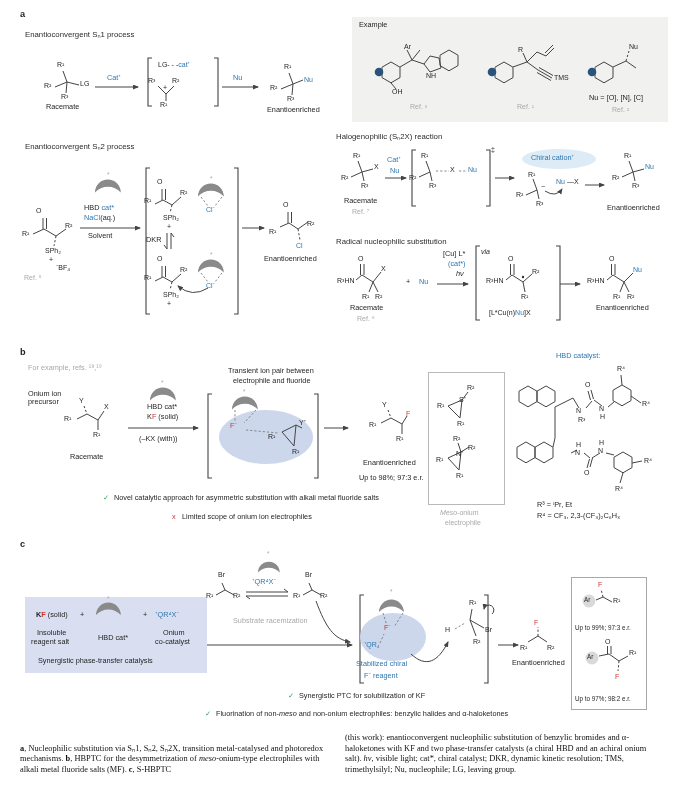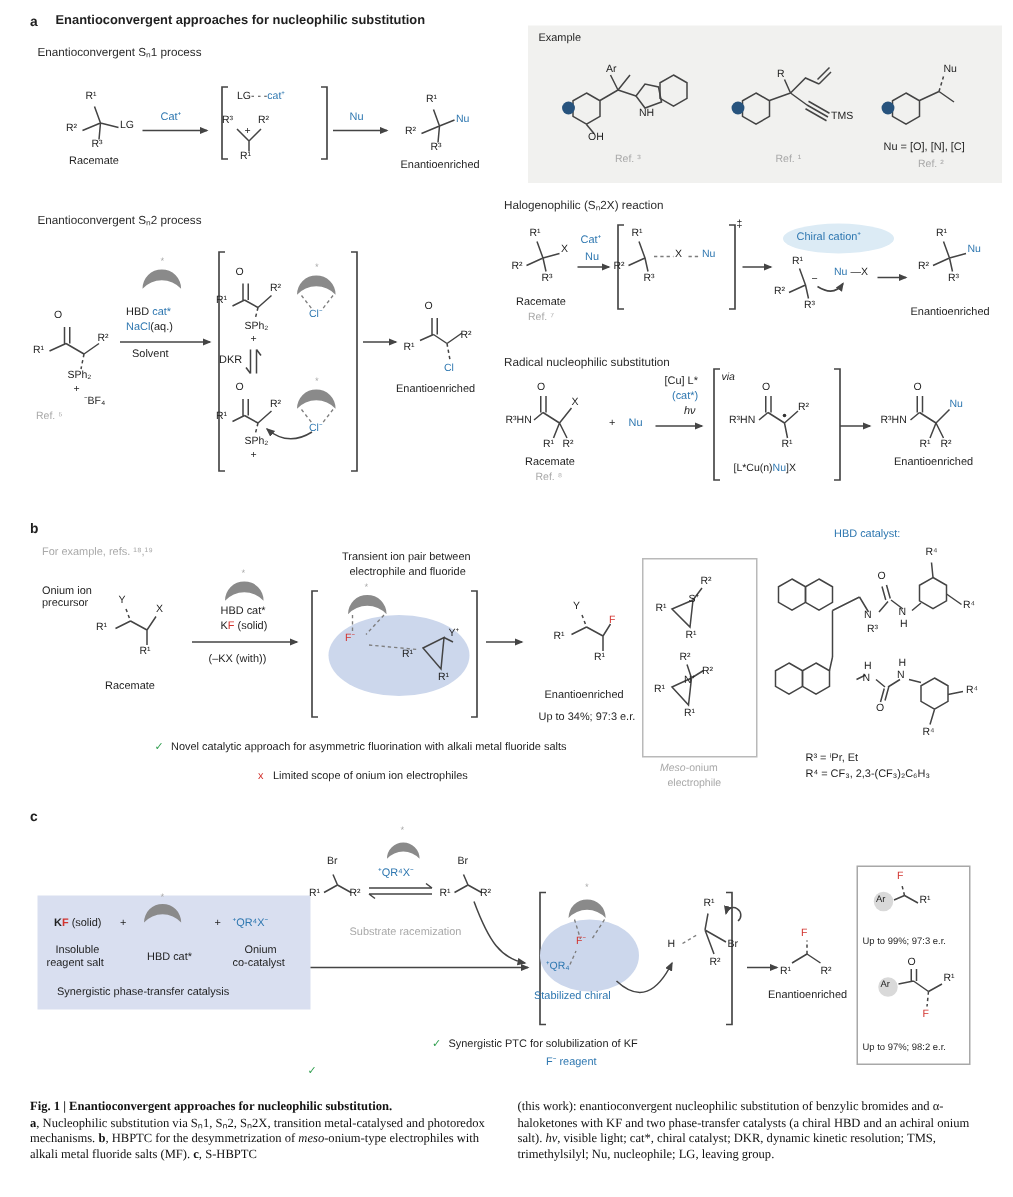--- a/index.html
+++ b/index.html
@@ -180,21 +180,20 @@
       <circle cx="589" cy="601" r="6.5" fill="#d9d9d9"></circle>
       <path class="dsh" d="M603,597 L601,589"></path>
       <path class="bond" d="M596,600 L603,597 M603,597 L612,602"></path>
       <circle cx="592" cy="658" r="6.5" fill="#d9d9d9"></circle>
       <path class="bond" d="M599,656 L609,654 M607.5,654 L607.5,646 M611,654 L611,646 M609,654 L619,661 M619,661 L628,656"></path>
       <path class="dsh" d="M619,661 L618,671"></path>
     </g>
   </svg>
 
   <span class="L t9" style="left:20px;top:9px">a</span>
-  <span class="L t9" style="left:37px;top:9px;font-size:8.6px">Enantioconvergent approaches for nucleophilic substitution</span>
 
   <span class="L h" style="left:25px;top:31px">Enantioconvergent Sₙ1 process</span>
   <span class="L a" style="left:57px;top:61px">R¹</span>
   <span class="L a" style="left:44px;top:82px">R²</span>
   <span class="L a" style="left:80px;top:80px">LG</span>
   <span class="L a" style="left:61px;top:93px">R³</span>
   <span class="L" style="left:46px;top:103px">Racemate</span>
   <span class="L blue" style="left:107px;top:74px">Cat⁺</span>
   <span class="L a" style="left:158px;top:61px"><span>LG- - -</span><span class="blue">cat⁺</span></span>
   <span class="L a" style="left:148px;top:77px">R³</span>
@@ -324,21 +323,21 @@
   <span class="L a6 g" style="left:243px;top:389px">*</span>
   <span class="L a red" style="left:230px;top:422px">F⁻</span>
   <span class="L a" style="left:268px;top:433px">R¹</span>
   <span class="L a" style="left:299px;top:419px">Y⁺</span>
   <span class="L a" style="left:292px;top:448px">R¹</span>
   <span class="L a" style="left:382px;top:401px">Y</span>
   <span class="L a" style="left:369px;top:421px">R¹</span>
   <span class="L a red" style="left:406px;top:410px">F</span>
   <span class="L a" style="left:396px;top:435px">R¹</span>
   <span class="L" style="left:363px;top:459px">Enantioenriched</span>
-  <span class="L" style="left:359px;top:474px">Up to 34%; 97:3 e.r.</span>
+  <span class="L" style="left:359px;top:474px">Up to 98%; 97:3 e.r.</span>
 
   <span class="L a" style="left:467px;top:384px">R²</span>
   <span class="L a" style="left:459px;top:396px">S⁺</span>
   <span class="L a" style="left:437px;top:402px">R¹</span>
   <span class="L a" style="left:457px;top:420px">R¹</span>
   <span class="L a" style="left:453px;top:435px">R²</span>
   <span class="L a" style="left:468px;top:444px">R²</span>
   <span class="L a" style="left:456px;top:450px">N⁺</span>
   <span class="L a" style="left:436px;top:456px">R¹</span>
   <span class="L a" style="left:456px;top:472px">R¹</span>
@@ -357,21 +356,21 @@
   <span class="L a" style="left:575px;top:449px">N</span>
   <span class="L a" style="left:599px;top:439px">H</span>
   <span class="L a" style="left:598px;top:447px">N</span>
   <span class="L a" style="left:584px;top:469px">O</span>
   <span class="L a" style="left:644px;top:457px">R⁴</span>
   <span class="L a" style="left:615px;top:485px">R⁴</span>
   <span class="L" style="left:537px;top:501px">R³ = ⁱPr, Et</span>
   <span class="L" style="left:537px;top:512px">R⁴ = CF₃, 2,3-(CF₃)₂C₆H₃</span>
 
   <span class="L green" style="left:103px;top:494px">✓</span>
-  <span class="L" style="left:114px;top:494px">Novel catalytic approach for asymmetric fluorination with alkali metal fluoride salts</span>
+  <span class="L" style="left:114px;top:494px">Novel catalytic approach for asymmetric substitution with alkali metal fluoride salts</span>
   <span class="L red" style="left:172px;top:513px">x</span>
   <span class="L" style="left:182px;top:513px">Limited scope of onium ion electrophiles</span>
 
   <span class="L t9" style="left:20px;top:539px">c</span>
   <span class="L b" style="left:36px;top:611px"><span>K</span><span class="red">F</span><span style="font-weight:normal"> (solid)</span></span>
   <span class="L" style="left:80px;top:611px">+</span>
   <span class="L a6 g" style="left:107px;top:596px">*</span>
   <span class="L" style="left:143px;top:611px">+</span>
   <span class="L blue" style="left:155px;top:611px">⁺QR⁴X⁻</span>
   <span class="L" style="left:37px;top:629px">Insoluble</span>
@@ -388,21 +387,21 @@
   <span class="L blue" style="left:252px;top:578px">⁺QR⁴X⁻</span>
   <span class="L a" style="left:305px;top:571px">Br</span>
   <span class="L a" style="left:293px;top:592px">R¹</span>
   <span class="L a" style="left:320px;top:592px">R²</span>
   <span class="L g" style="left:233px;top:617px">Substrate racemization</span>
 
   <span class="L a6 g" style="left:390px;top:589px">*</span>
   <span class="L a red" style="left:384px;top:624px">F⁻</span>
   <span class="L a blue" style="left:364px;top:641px">⁺QR₄</span>
   <span class="L blue" style="left:356px;top:660px">Stabilized chiral</span>
-  <span class="L blue" style="left:364px;top:704px">F⁻ reagent</span>
+  <span class="L blue" style="left:364px;top:672px">F⁻ reagent</span>
 
   <span class="L a" style="left:469px;top:599px">R¹</span>
   <span class="L a" style="left:445px;top:626px">H</span>
   <span class="L a" style="left:485px;top:626px">Br</span>
   <span class="L a" style="left:473px;top:638px">R²</span>
 
   <span class="L a red" style="left:534px;top:619px">F</span>
   <span class="L a" style="left:520px;top:644px">R¹</span>
   <span class="L a" style="left:547px;top:644px">R²</span>
   <span class="L" style="left:512px;top:659px">Enantioenriched</span>
@@ -413,22 +412,23 @@
   <span class="L a6" style="left:575px;top:625px">Up to 99%; 97:3 e.r.</span>
   <span class="L a" style="left:605px;top:638px">O</span>
   <span class="L a6" style="left:587px;top:654px">Ar</span>
   <span class="L a" style="left:629px;top:649px">R¹</span>
   <span class="L a red" style="left:615px;top:673px">F</span>
   <span class="L a6" style="left:575px;top:696px">Up to 97%; 98:2 e.r.</span>
 
   <span class="L green" style="left:288px;top:692px">✓</span>
   <span class="L" style="left:299px;top:692px">Synergistic PTC for solubilization of KF</span>
   <span class="L green" style="left:205px;top:710px">✓</span>
+  <span class="L" style="left:216px;top:710px"><span>Fluorination of non-</span><span class="it">meso</span><span> and non-onium electrophiles: benzylic halides and α-haloketones</span></span>
 
   <div class="cap" style="left:20px;top:733px;width:313px">
-    <span class="b">Fig. 1 | Enantioconvergent approaches for nucleophilic substitution.</span><br>
+    <br>
     <span class="b">a</span><span>, Nucleophilic substitution via Sₙ1, Sₙ2, Sₙ2X, transition metal-catalysed and photoredox mechanisms. </span><span class="b">b</span><span>, HBPTC for the desymmetrization of </span><span class="it">meso</span><span>-onium-type electrophiles with alkali metal fluoride salts (MF). </span><span class="b">c</span><span>, S-HBPTC</span>
   </div>
   <div class="cap" style="left:345px;top:733px;width:318px">
     <span>(this work): enantioconvergent nucleophilic substitution of benzylic bromides and α-haloketones with KF and two phase-transfer catalysts (a chiral HBD and an achiral onium salt). </span><span class="it">hν</span><span>, visible light; cat*, chiral catalyst; DKR, dynamic kinetic resolution; TMS, trimethylsilyl; Nu, nucleophile; LG, leaving group.</span>
   </div>
 
 </div>
 
 </body></html>

